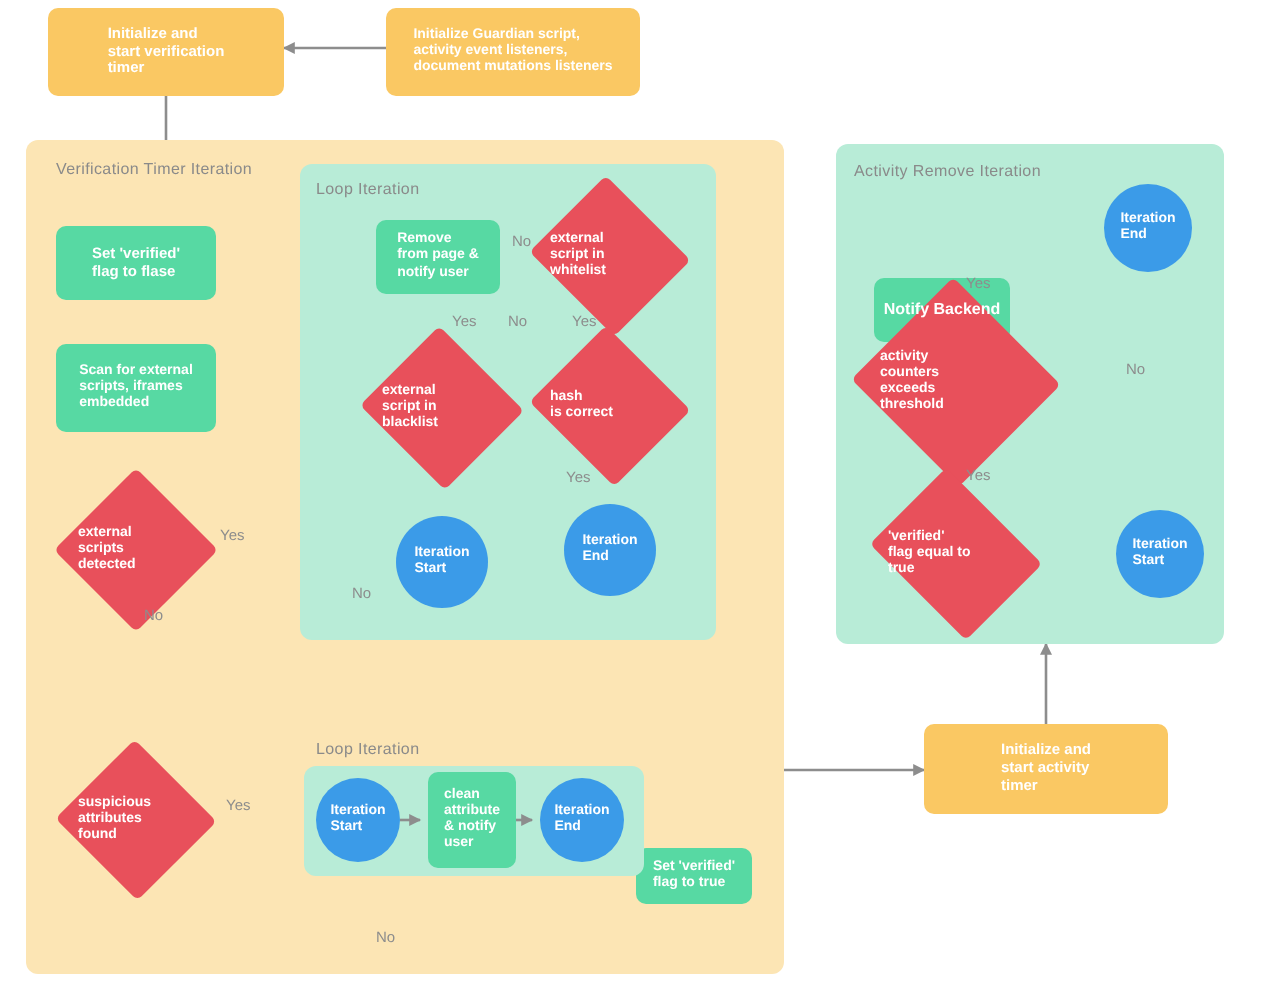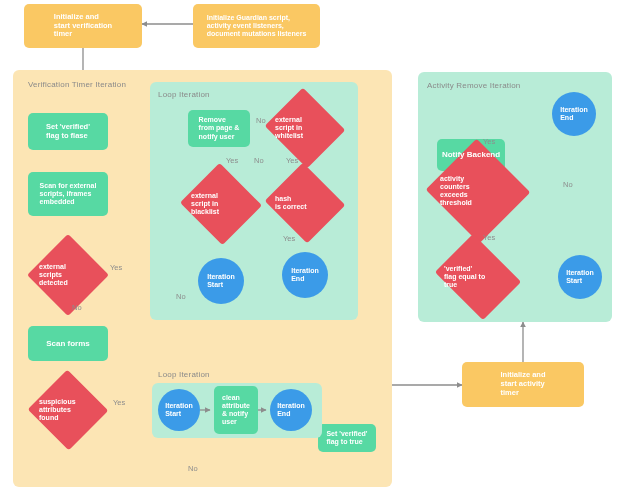--- a/index.html
+++ b/index.html
@@ -146,23 +146,20 @@
 
   <div class="node diamond f7" style="left:39px;top:246px;width:58px;height:58px;">
     <span class="dshape"></span>
     <span class="dlabel" style="white-space:pre-line;">external
 scripts
 detected</span>
   </div>
   <div class="elabel" style="left:110px;top:263px;">Yes</div>
   <div class="elabel" style="left:72px;top:303px;">No</div>
 
-  <div class="node rect green f8" style="left:28px;top:326px;width:80px;height:35px;">
-    <span class="lbl" style="white-space:pre-line;">Scan forms</span>
-  </div>
 
   <div class="node diamond f7" style="left:39px;top:382px;width:58px;height:56px;">
     <span class="dshape"></span>
     <span class="dlabel" style="white-space:pre-line;">suspicious
 attributes
 found</span>
   </div>
   <div class="elabel" style="left:113px;top:398px;">Yes</div>
   <div class="elabel" style="left:188px;top:464px;">No</div>
 

